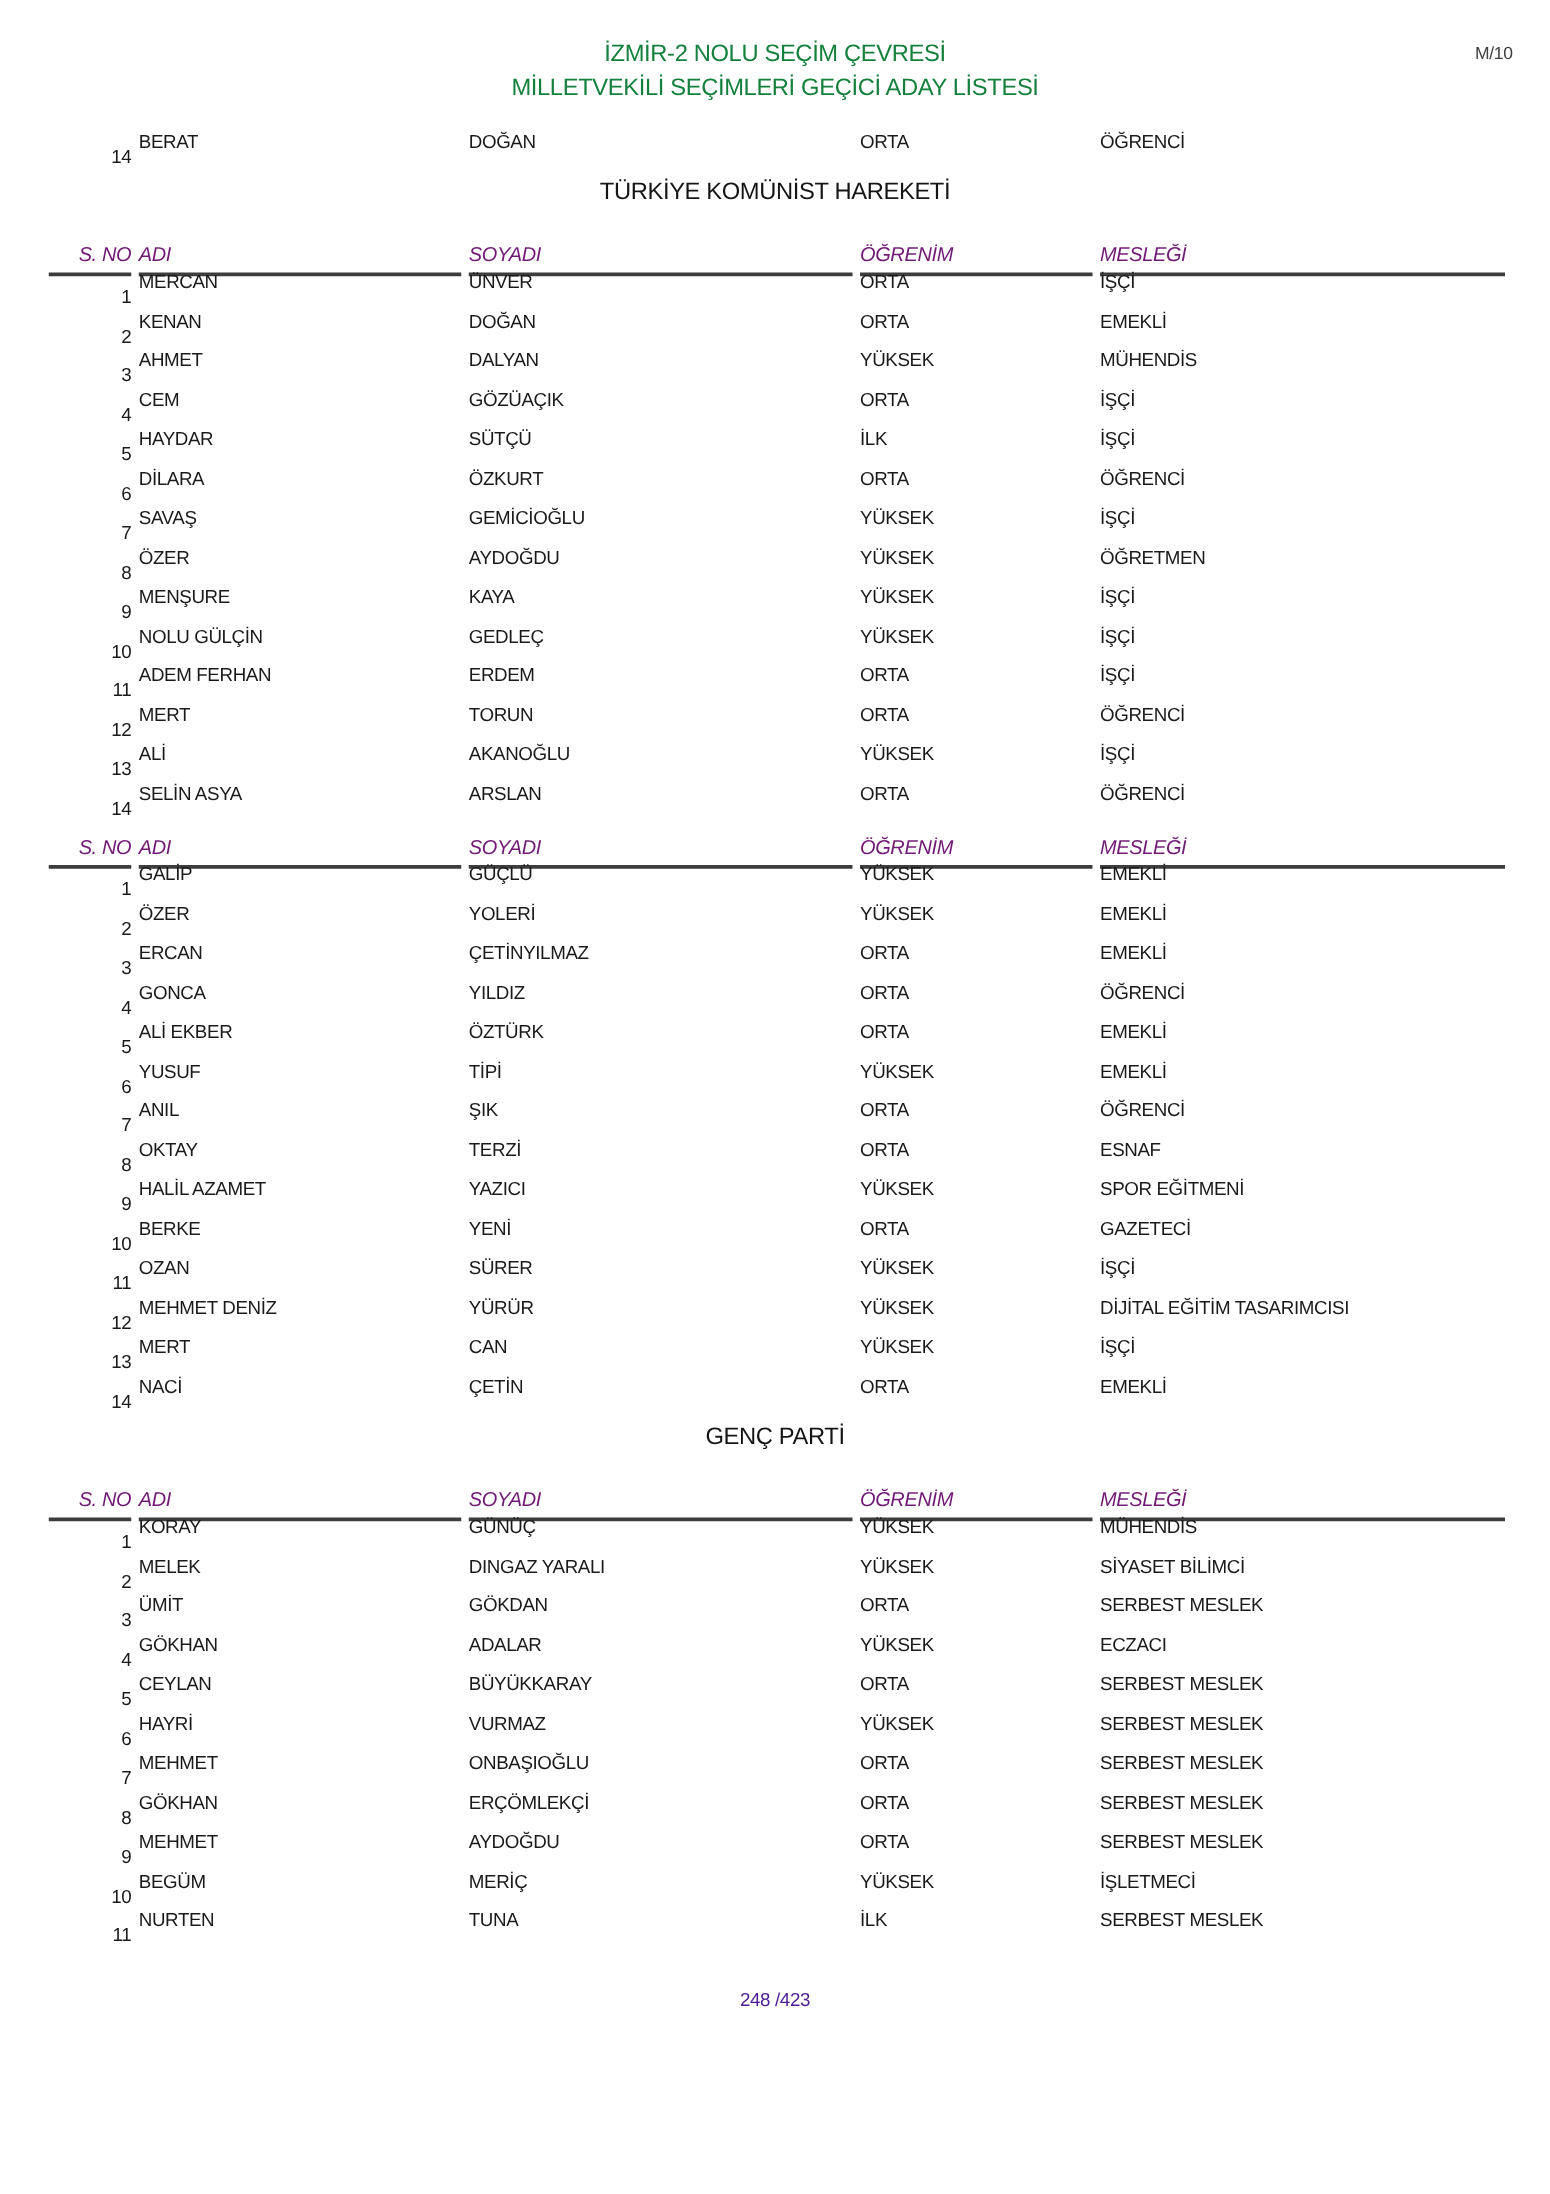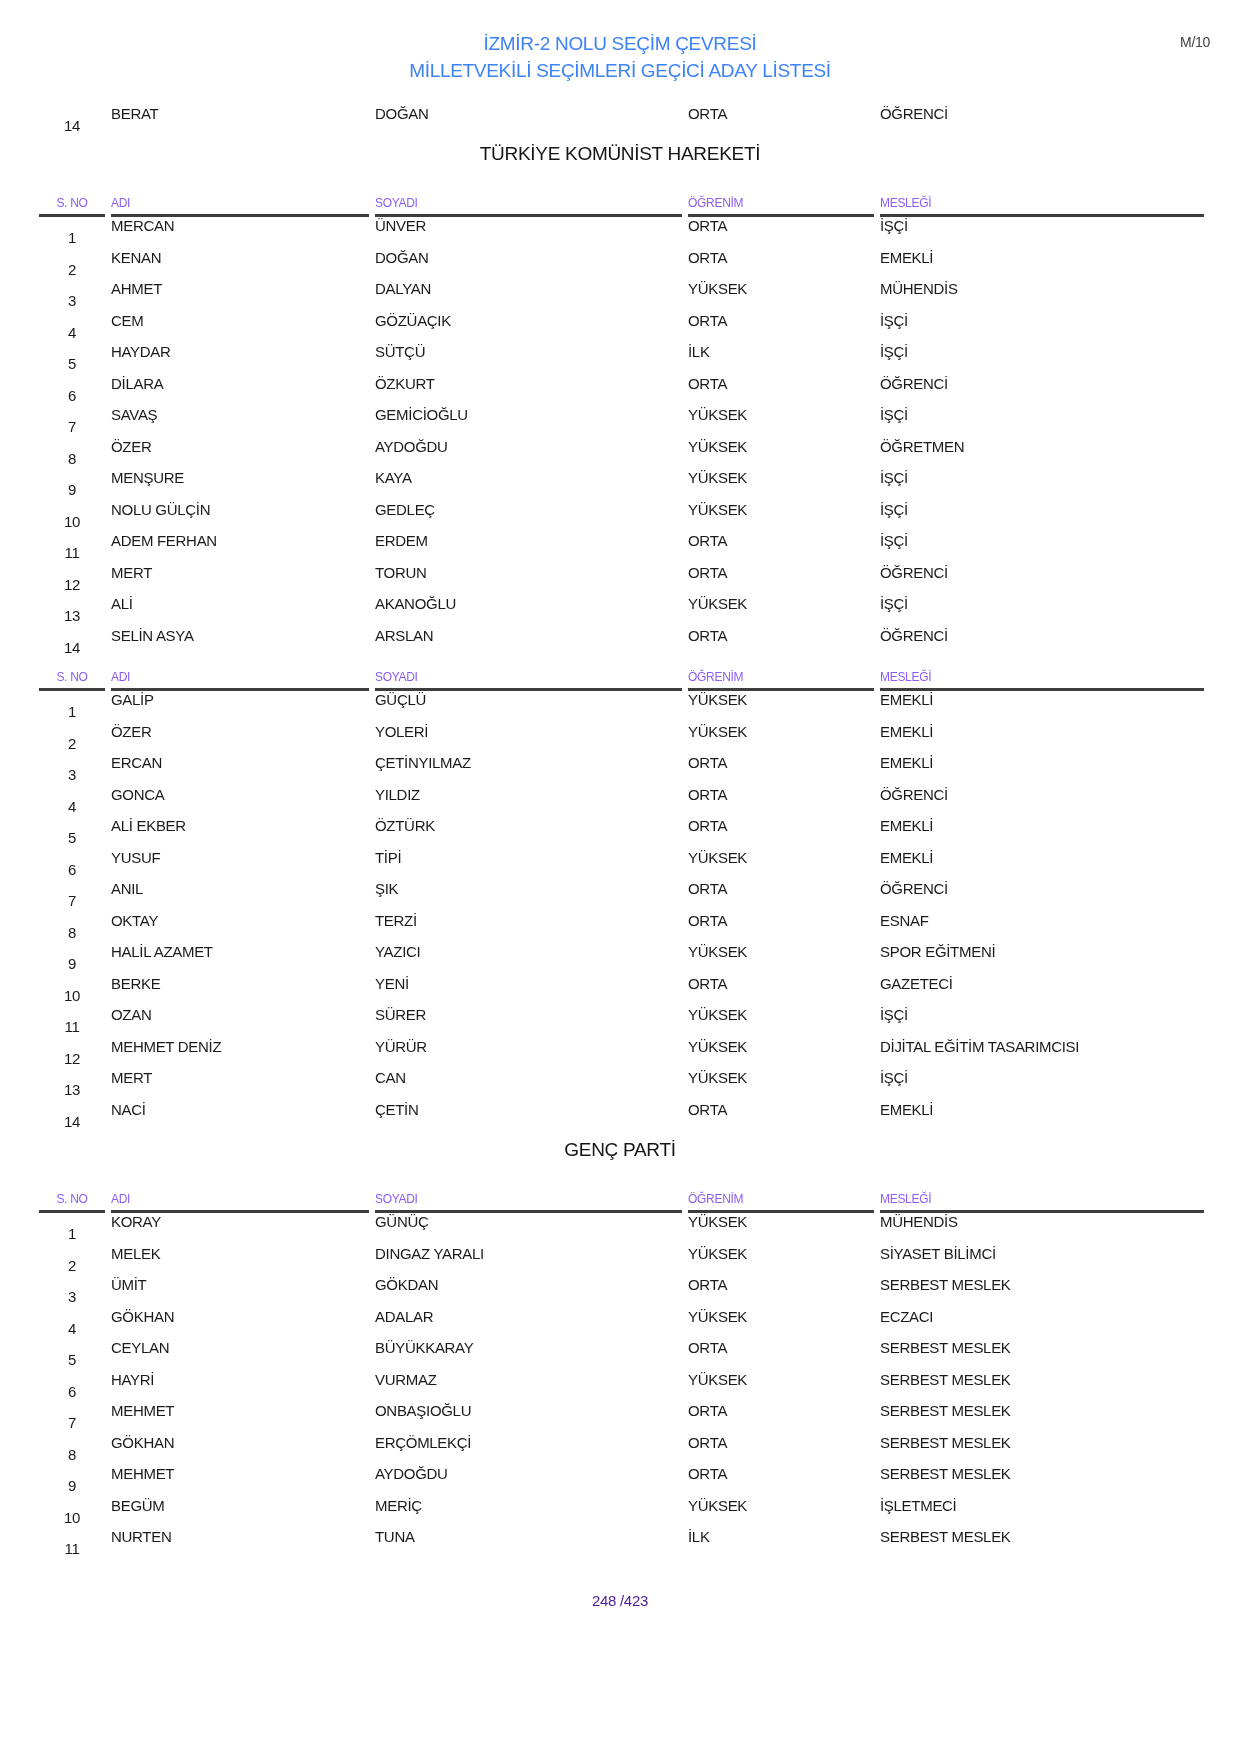--- a/index.html
+++ b/index.html
@@ -20,21 +20,21 @@
     position: absolute;
     top: 34px;
     right: 30px;
     font-size: 14px;
     color: #404040;
   }
   .title {
     text-align: center;
     font-size: 19px;
     line-height: 27px;
-    color: #3b82f6;
+    color: #15803d;
     white-space: nowrap;
   }
   .grid {
     display: grid;
     grid-template-columns: 66px 258px 307px 186px 1fr;
     column-gap: 6px;
     margin: 0 36px 0 39px;
   }
   .carryover { margin-top: 9px; height: 31px; align-items: center; }
   .party-title {
@@ -44,38 +44,39 @@
     margin-top: 16px;
     margin-bottom: 5px;
     color: #151515;
     white-space: nowrap;
   }
   .thead {
     align-items: end;
     height: 30px;
   }
   .hcell {
-    font-size: 12px;
-    color: #8b5cf6;
+    font-size: 16px;
+    color: #701a75;
     padding-bottom: 4px;
     border-bottom: 3px solid #3d3d3d;
     white-space: nowrap;
+    font-style: italic;
   }
   .tbody .trow {
     height: 31.5px;
     align-items: center;
   }
   .tbody { padding-top: 3px; }
   .cell {
     font-size: 15px;
     color: #1a1a1a;
     white-space: nowrap;
     overflow: visible;
   }
-  .c0 { text-align: center; margin-top: 24px; }
+  .c0 { text-align: right; margin-top: 24px; }
   .footer {
     margin-top: 44px;
     text-align: center;
     font-size: 15px;
     color: #4c1d95;
   }
 </style>
 </head>
 <body>
 

